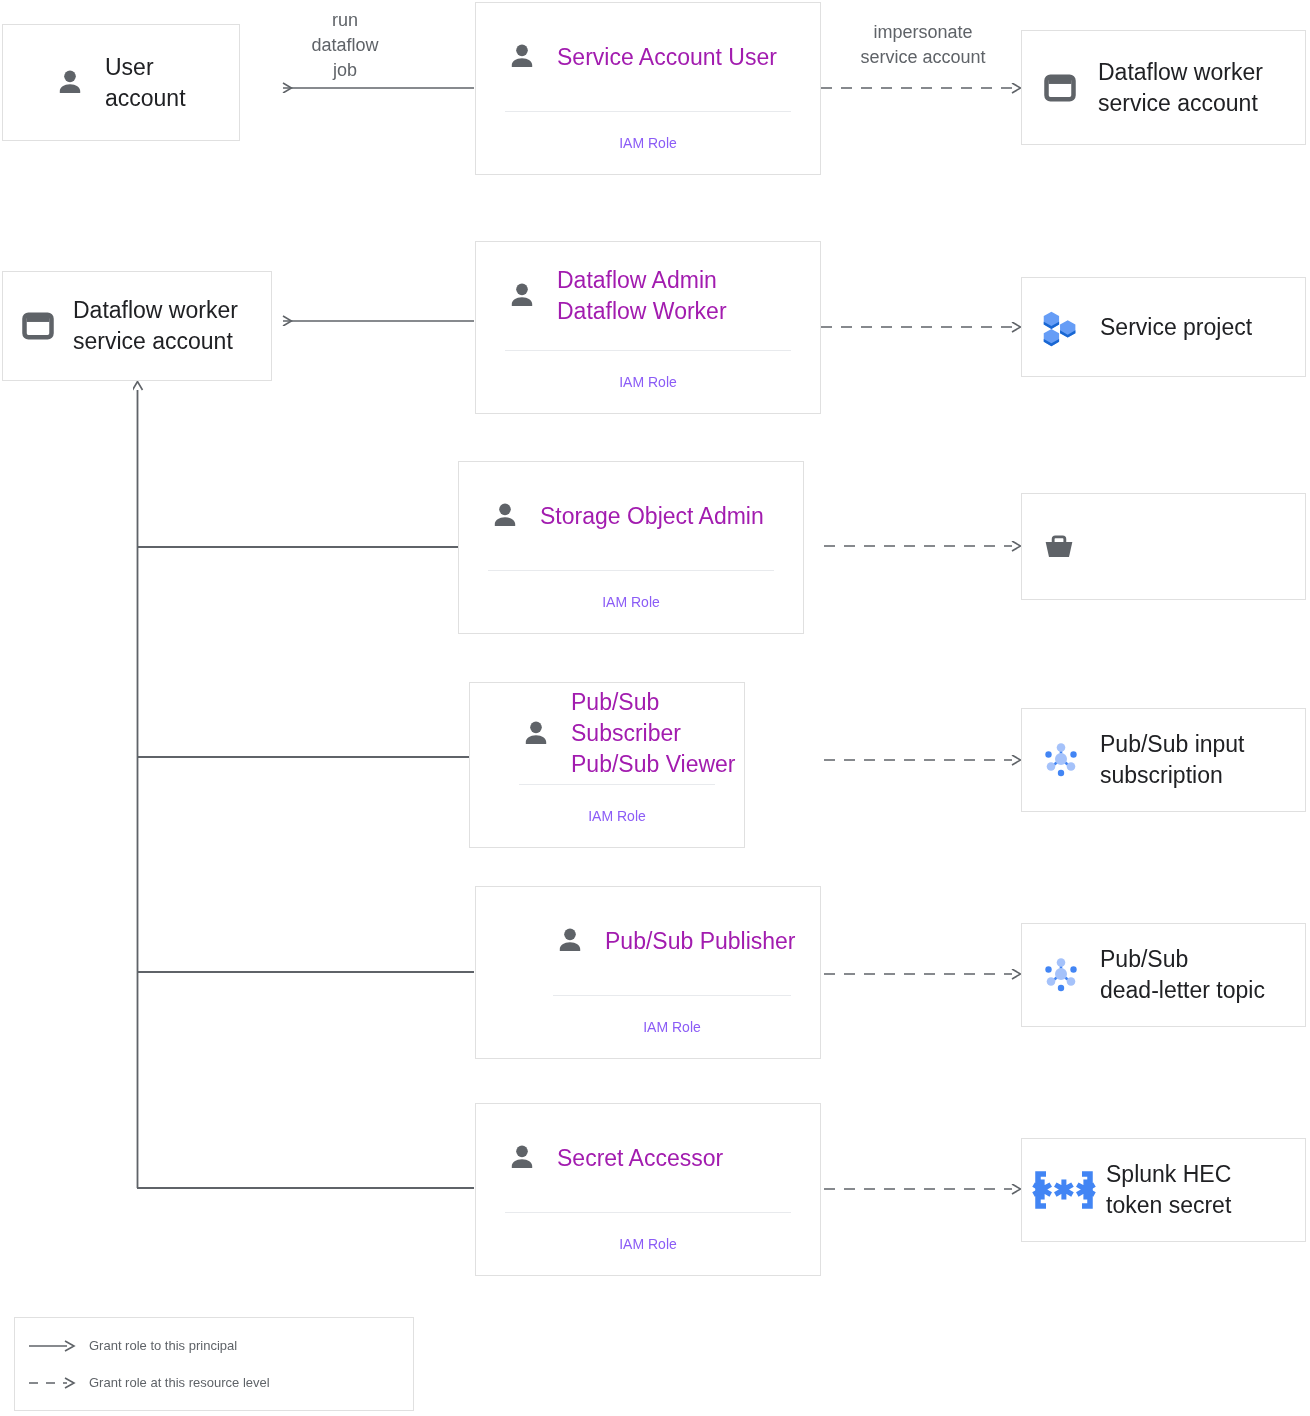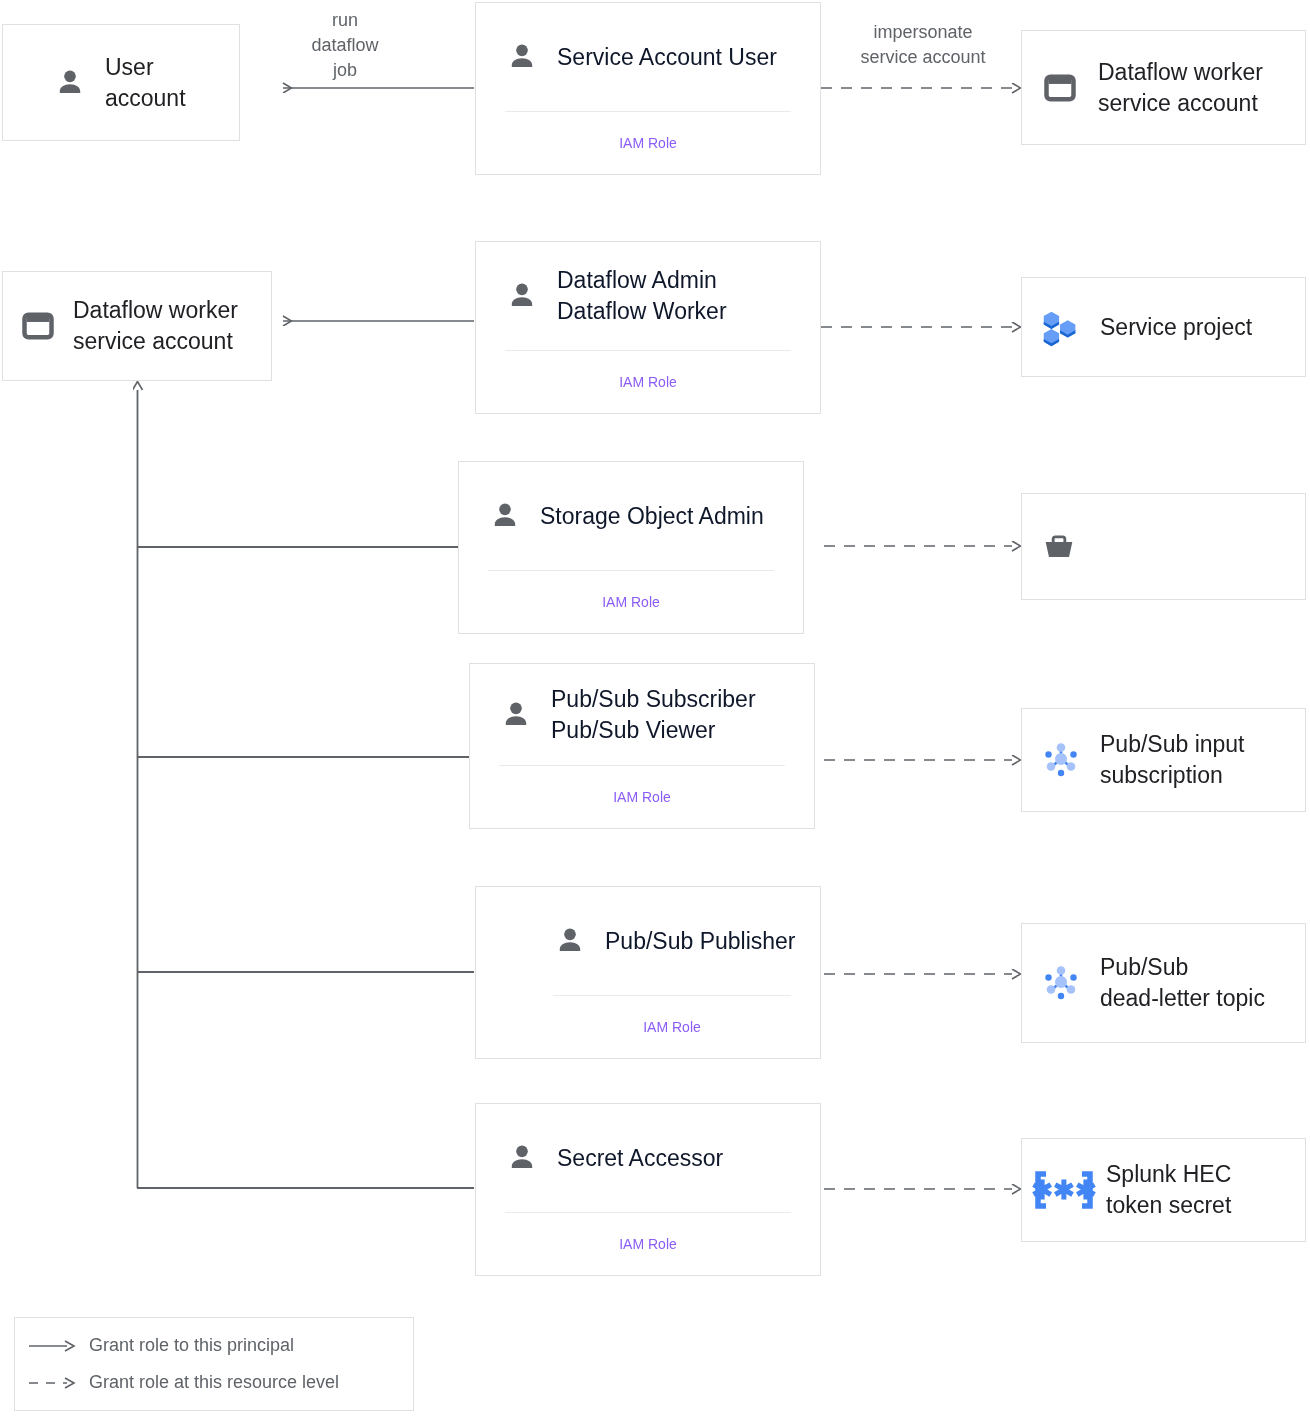--- a/index.html
+++ b/index.html
@@ -36,40 +36,40 @@
 
   
   .card{
     display:flex;flex-direction:column;
   }
   .card .top{
     flex:1 1 auto;display:flex;align-items:center;padding-left:29px;
   }
   .card .top .ic{flex:0 0 auto;margin-right:18px;display:flex;align-items:center;}
   .card .top .lbl{
-    font-size:23px;line-height:31px;color:#0f172a;white-space:pre-line;
+    font-size:23px;line-height:31px;color:#a21caf;white-space:pre-line;
   }
   .card .divider{
     height:1px;background:#e8eaed;margin:0 29px;
   }
   .card .foot{
     height:62px;display:flex;align-items:center;justify-content:center;
     font-size:14px;color:#8b5cf6;
   }
 
   
   .legend{
     position:absolute;box-sizing:border-box;
     border:1px solid #e0e0e0;background:#fff;
   }
   .legend .row{
     display:flex;align-items:center;height:37px;
   }
   .legend .gl{flex:0 0 74px;display:flex;align-items:center;justify-content:center;}
-  .legend .lt{font-size:18px;color:#5f6368;}
+  .legend .lt{font-size:13px;color:#5f6368;}
 
   
   .edgelabel{
     position:absolute;text-align:center;
     font-size:18px;line-height:25px;color:#5f6368;white-space:pre-line;
   }
 </style>
 </head>
 <body>
 
@@ -173,21 +173,21 @@
           <circle cx="12" cy="7.3" r="4.1" fill="#5f6368"></circle>
           <path d="M12 12.8c-4.2 0-7.2 2.2-7.2 4.9V19h14.4v-1.3c0-2.7-3-4.9-7.2-4.9z" fill="#5f6368"></path>
         </svg>
       </span>
       <span class="lbl">Storage Object Admin</span>
     </div>
     <div class="divider"></div>
     <div class="foot">IAM Role</div>
   </div>
 
-  <div class="node card" style="left:469px;top:663px;width:346px;height:166px;">
+  <div class="node card" style="left:469px;top:682px;width:276px;height:166px;padding-left:20px;">
     <div class="top">
       <span class="ic">
         <svg width="34" height="34" viewBox="0 0 24 24" aria-hidden="true">
           <circle cx="12" cy="7.3" r="4.1" fill="#5f6368"></circle>
           <path d="M12 12.8c-4.2 0-7.2 2.2-7.2 4.9V19h14.4v-1.3c0-2.7-3-4.9-7.2-4.9z" fill="#5f6368"></path>
         </svg>
       </span>
       <span class="lbl">Pub/Sub Subscriber
 Pub/Sub Viewer</span>
     </div>
@@ -274,21 +274,21 @@
         <circle cx="34" cy="30.5" r="4.3" fill="#a5c2fa"></circle>
         <circle cx="11.5" cy="18.5" r="3.2" fill="#4285f4"></circle>
         <circle cx="36.5" cy="18.5" r="3.2" fill="#4285f4"></circle>
         <circle cx="24" cy="37" r="3.2" fill="#4285f4"></circle>
       </svg>
     </span>
     <span class="lbl">Pub/Sub input
 subscription</span>
   </div>
 
-  <div class="node flatnode" style="left:1021px;top:923px;width:285px;height:120px;">
+  <div class="node flatnode" style="left:1021px;top:923px;width:285px;height:104px;">
     <span class="ic" style="width:78px;height:100%;">
       <svg width="48" height="48" viewBox="0 0 48 48" aria-hidden="true">
         <g stroke="#4285f4" stroke-width="2.6" fill="none">
           <line x1="24" y1="13.5" x2="24" y2="23"></line>
           <line x1="24" y1="23" x2="15.5" y2="30"></line>
           <line x1="24" y1="23" x2="32.5" y2="30"></line>
         </g>
         <circle cx="24" cy="23" r="6" fill="#a5c2fa"></circle>
         <circle cx="24" cy="11.5" r="4.3" fill="#a5c2fa"></circle>
         <circle cx="14" cy="30.5" r="4.3" fill="#a5c2fa"></circle>

